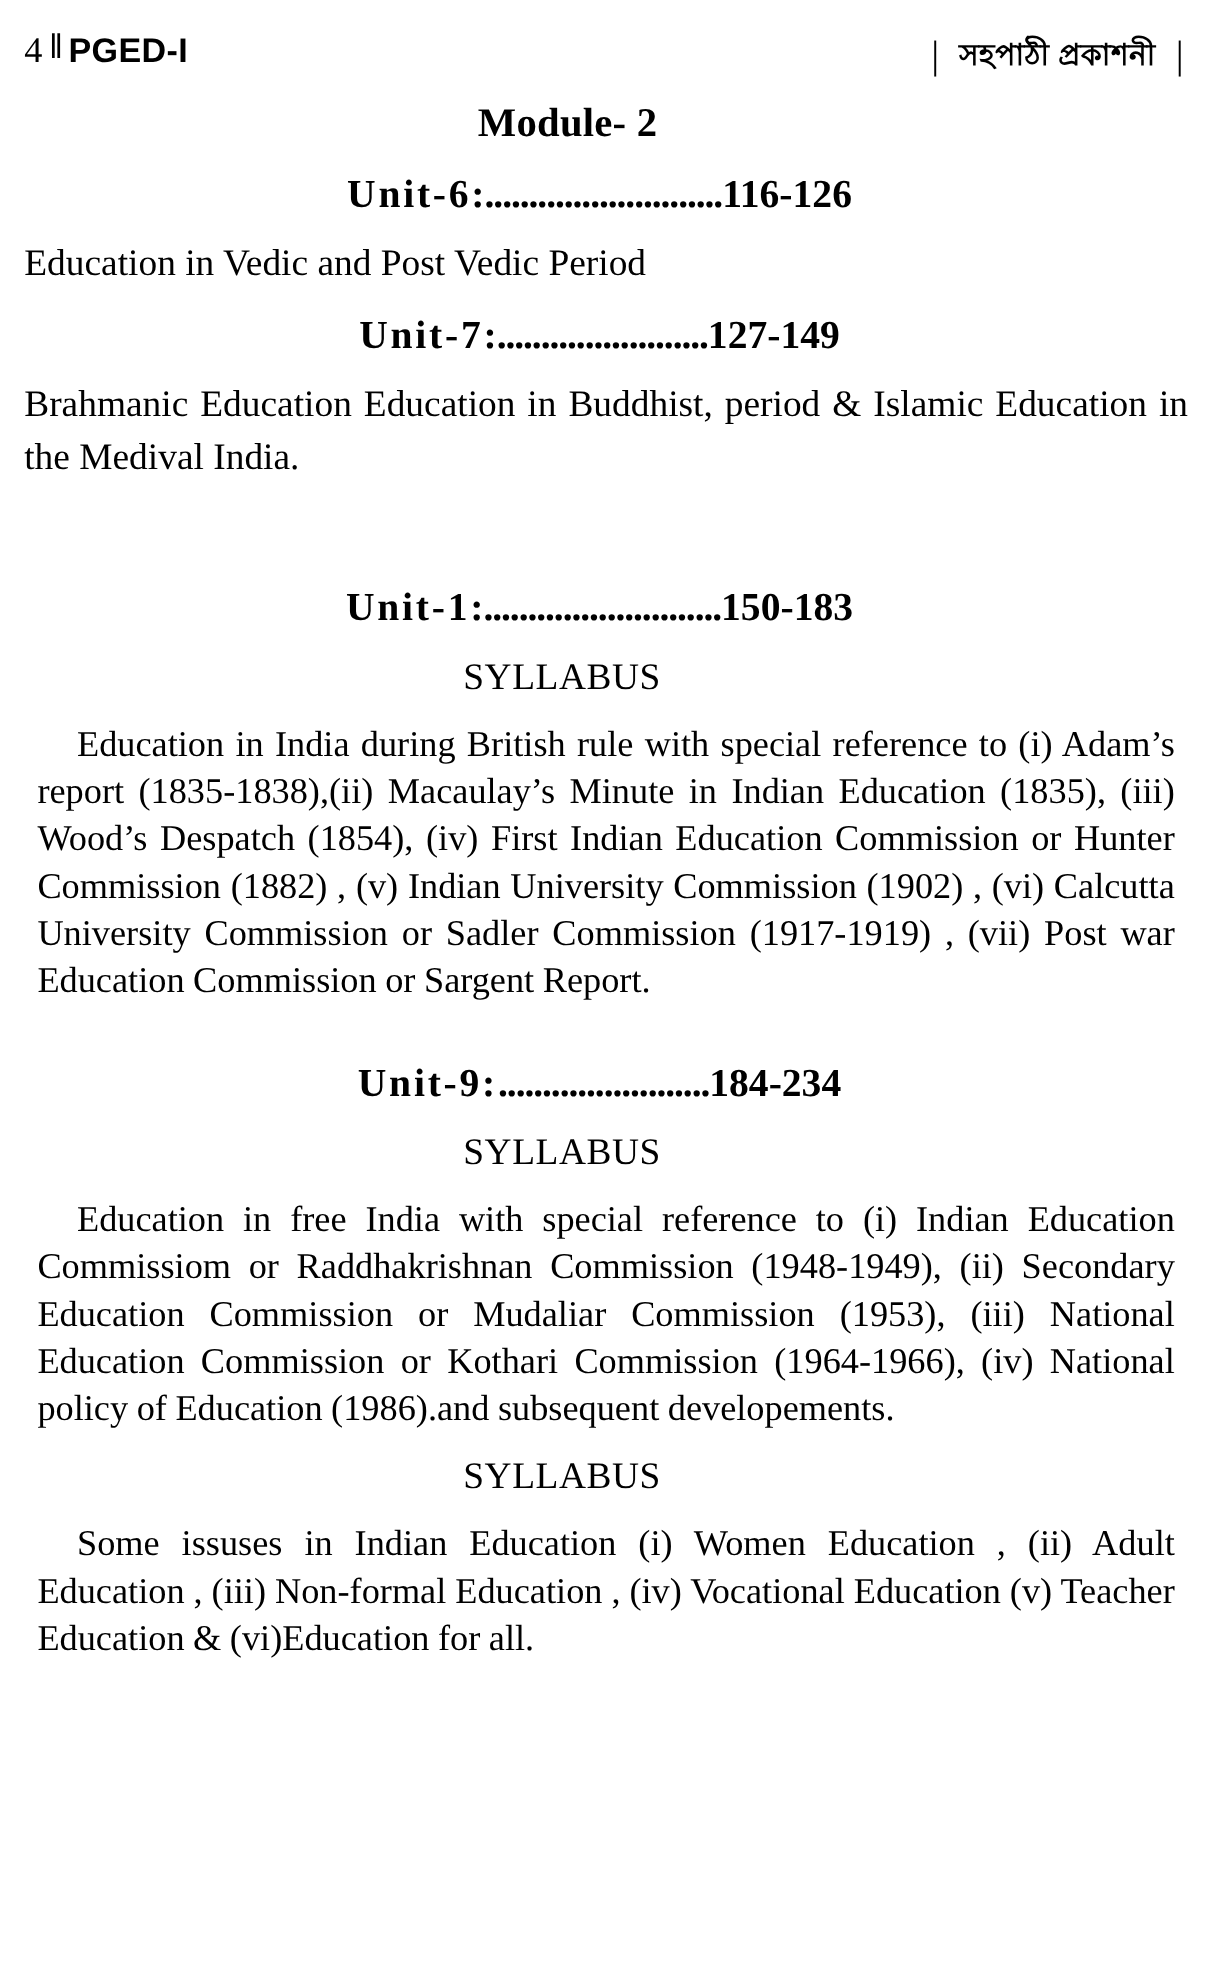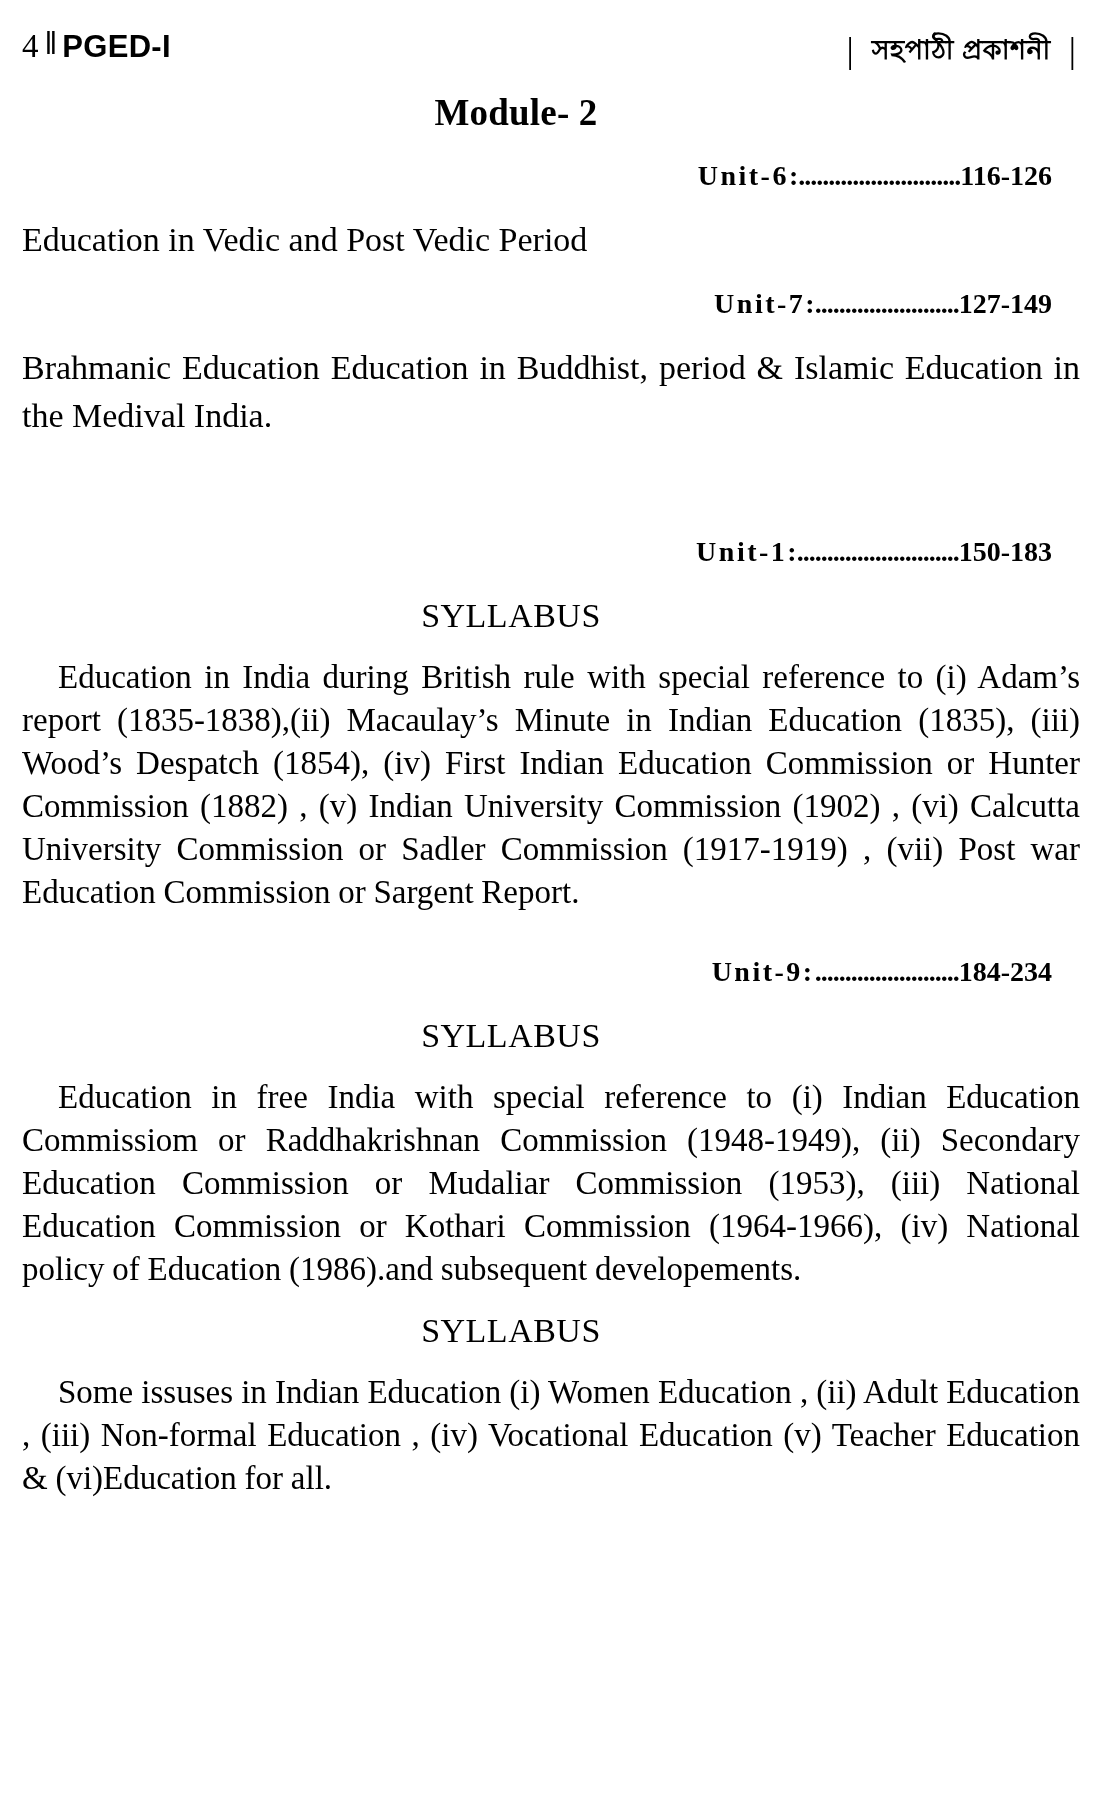--- a/index.html
+++ b/index.html
@@ -99,23 +99,23 @@
     font-weight: bold;
     font-size: 37px;
     line-height: 46px;
     margin: 0 0 6px 0;
     letter-spacing: 0.2px;
     padding-right: 70px;
   }
 
   
   .unit-line {
-    text-align: right;
-    font-weight: bold;
-    font-size: 28px;
+    text-align: center;
+    font-weight: bold;
+    font-size: 36px;
     line-height: 48px;
     margin: 16px;
     white-space: nowrap;
     padding-right: 12px;
   }
   .unit-label {
     letter-spacing: 2.5px;
   }
   .unit-colon {
     font-weight: bold;
@@ -145,21 +145,21 @@
     font-size: 34px;
     line-height: 48px;
     margin: 16px;
     letter-spacing: 0.5px;
     padding-right: 80px;
   }
 
   .syllabus-body {
     font-size: 33px;
     line-height: 43px;
-    margin: 0;
+    margin: 12px;
     text-align: justify;
     text-indent: 36px;
     text-align-last: left;
     word-spacing: -0.5px;
     font-family: Liberation Serif, serif;
   }
 
   .gap-sm  { height: 18px; }
   .gap-lg  { height: 72px; }
 </style>

